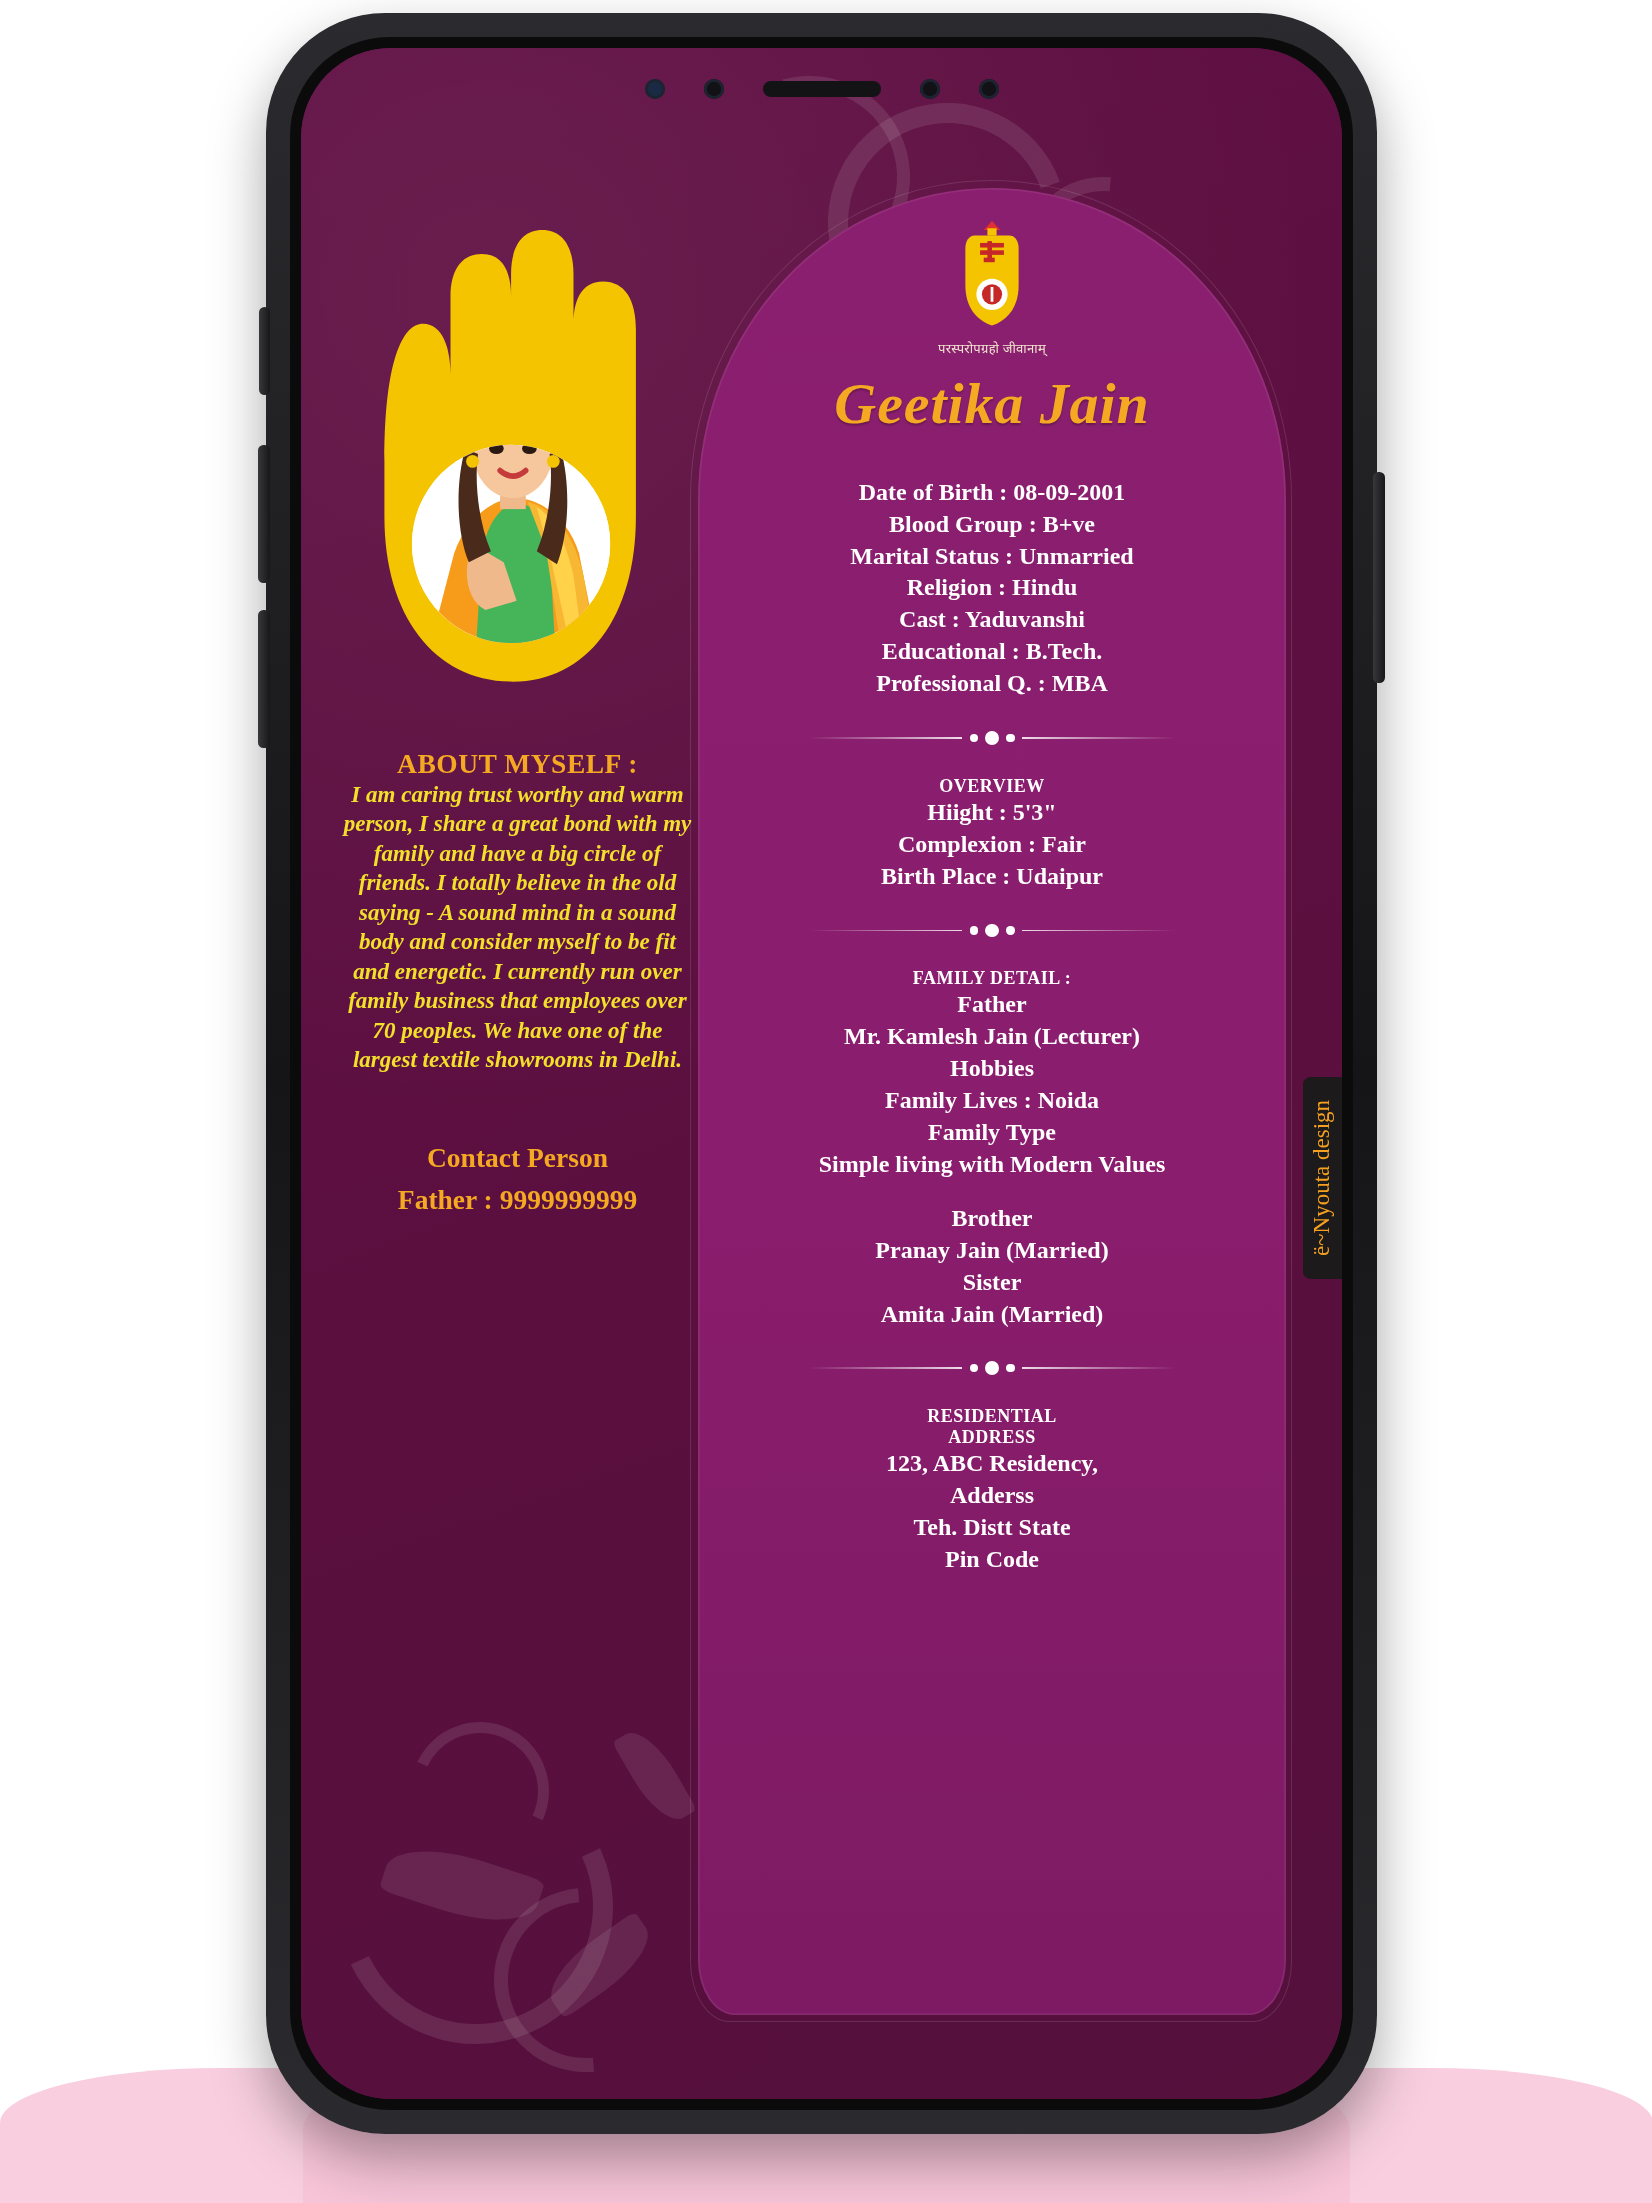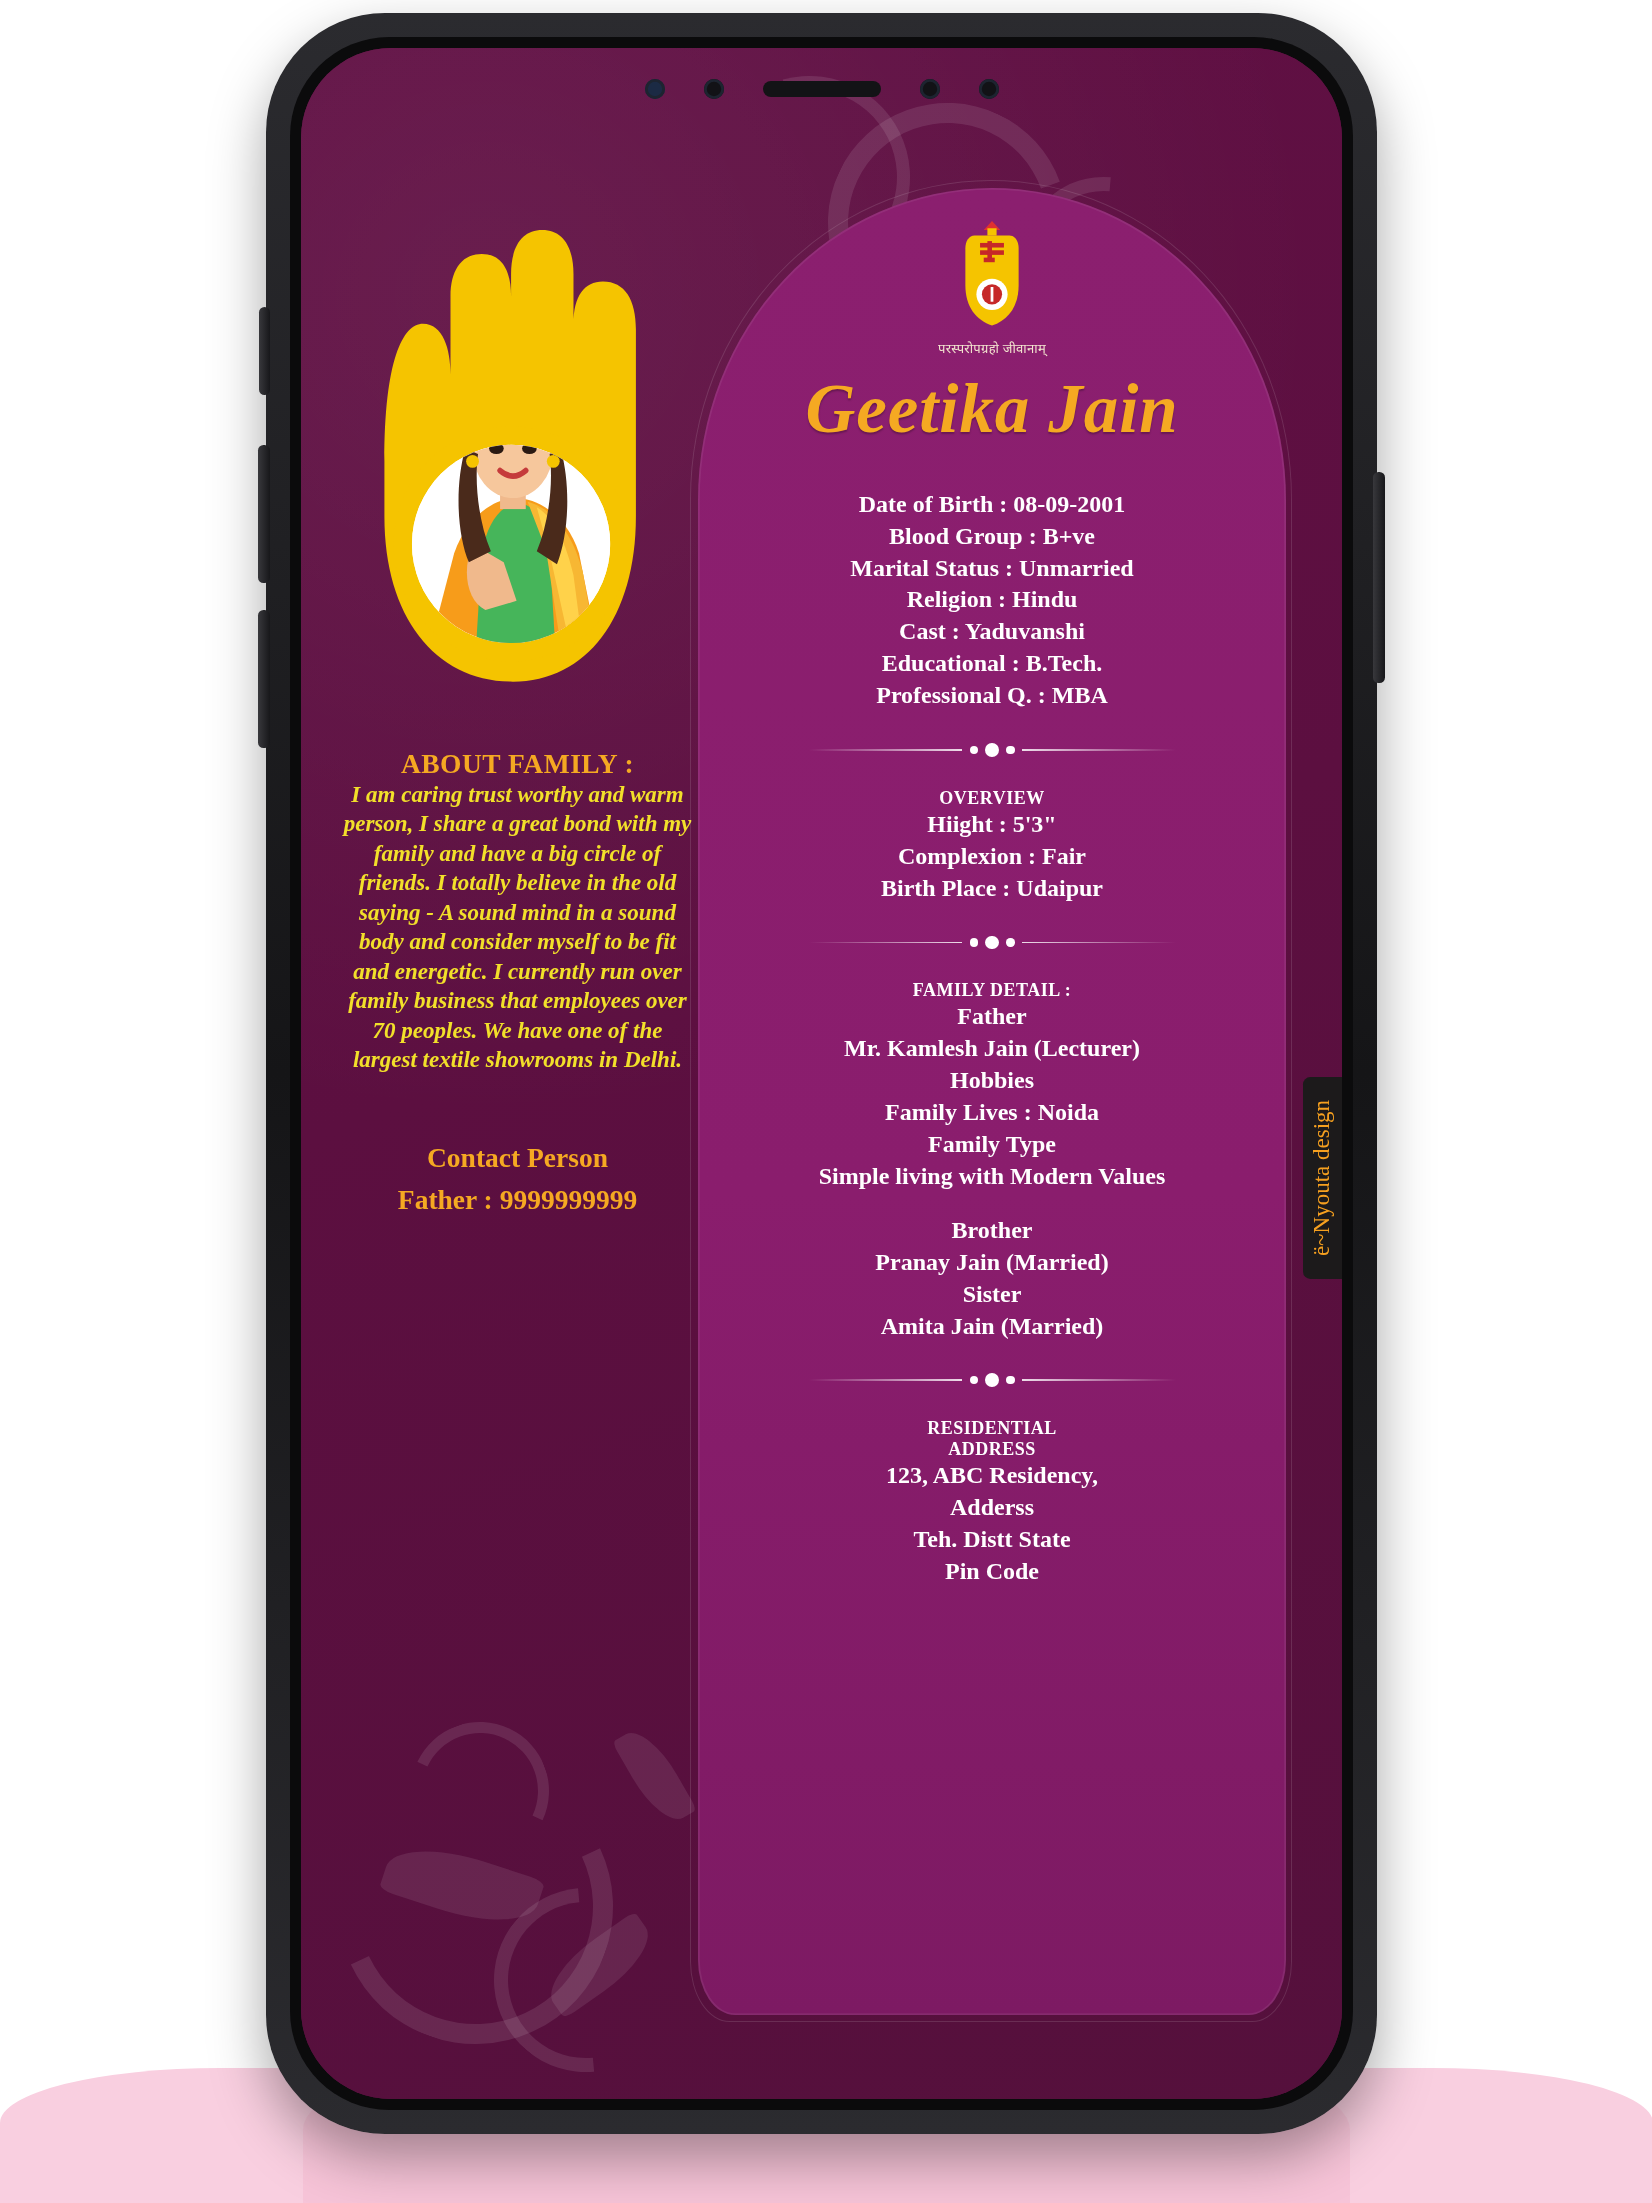--- a/index.html
+++ b/index.html
@@ -140,21 +140,21 @@
   .emblem { margin-top: 29px; display: flex; flex-direction: column; align-items: center; }
   .emblem-motto {
     font-size: 13px; color: #f4e7d0; letter-spacing: 0.3px; margin-top: 3.7px;
     font-family: "Liberation Serif", serif;
   }
 
   .bride-name {
     font-family: "Liberation Serif", serif;
     font-style: italic;
     font-weight: bold;
-    font-size: 69px;
+    font-size: 58px;
     color: #f5a922;
     letter-spacing: 0.9px;
     margin-top: 13px;
     text-shadow: 0 1.8px 1.8px rgba(0,0,0,.25);
   }
 
   .detail-block { margin-top: 40px; }
   .detail-line {
     font-size: 24px; font-weight: bold; line-height: 1.33;
     color: #ffffff;
@@ -286,21 +286,21 @@
                 <ellipse cx="142" cy="286" rx="8" ry="6" fill="#2b1a12"></ellipse>
                 <ellipse cx="178" cy="286" rx="8" ry="6" fill="#2b1a12"></ellipse>
                 <path d="M146 310 Q160 322 174 310" stroke="#c53b3b" stroke-width="6" fill="none" stroke-linecap="round"></path>
 
                 <circle cx="116" cy="300" r="7" fill="#f5c400"></circle>
                 <circle cx="204" cy="300" r="7" fill="#f5c400"></circle>
               </g>
             </svg>
           </div>
 
-          <div class="about-title">ABOUT FAMILY :</div>
+          <div class="about-title">ABOUT MYSELF :</div>
           <div class="about-text">I am caring trust worthy and warm person, I share a great bond with my family and have a big circle of friends. I totally believe in the old saying - A sound mind in a sound body and consider myself to be fit and energetic. I currently run over family business that employees over 70 peoples. We have one of the largest textile showrooms in Delhi.</div>
 
           <div class="contact-block">
             <div class="contact-title">Contact Person</div>
             <div class="contact-line">Father : 9999999999</div>
           </div>
         </div>
 
         <div class="arch-outline"></div>
         <div class="arch">

